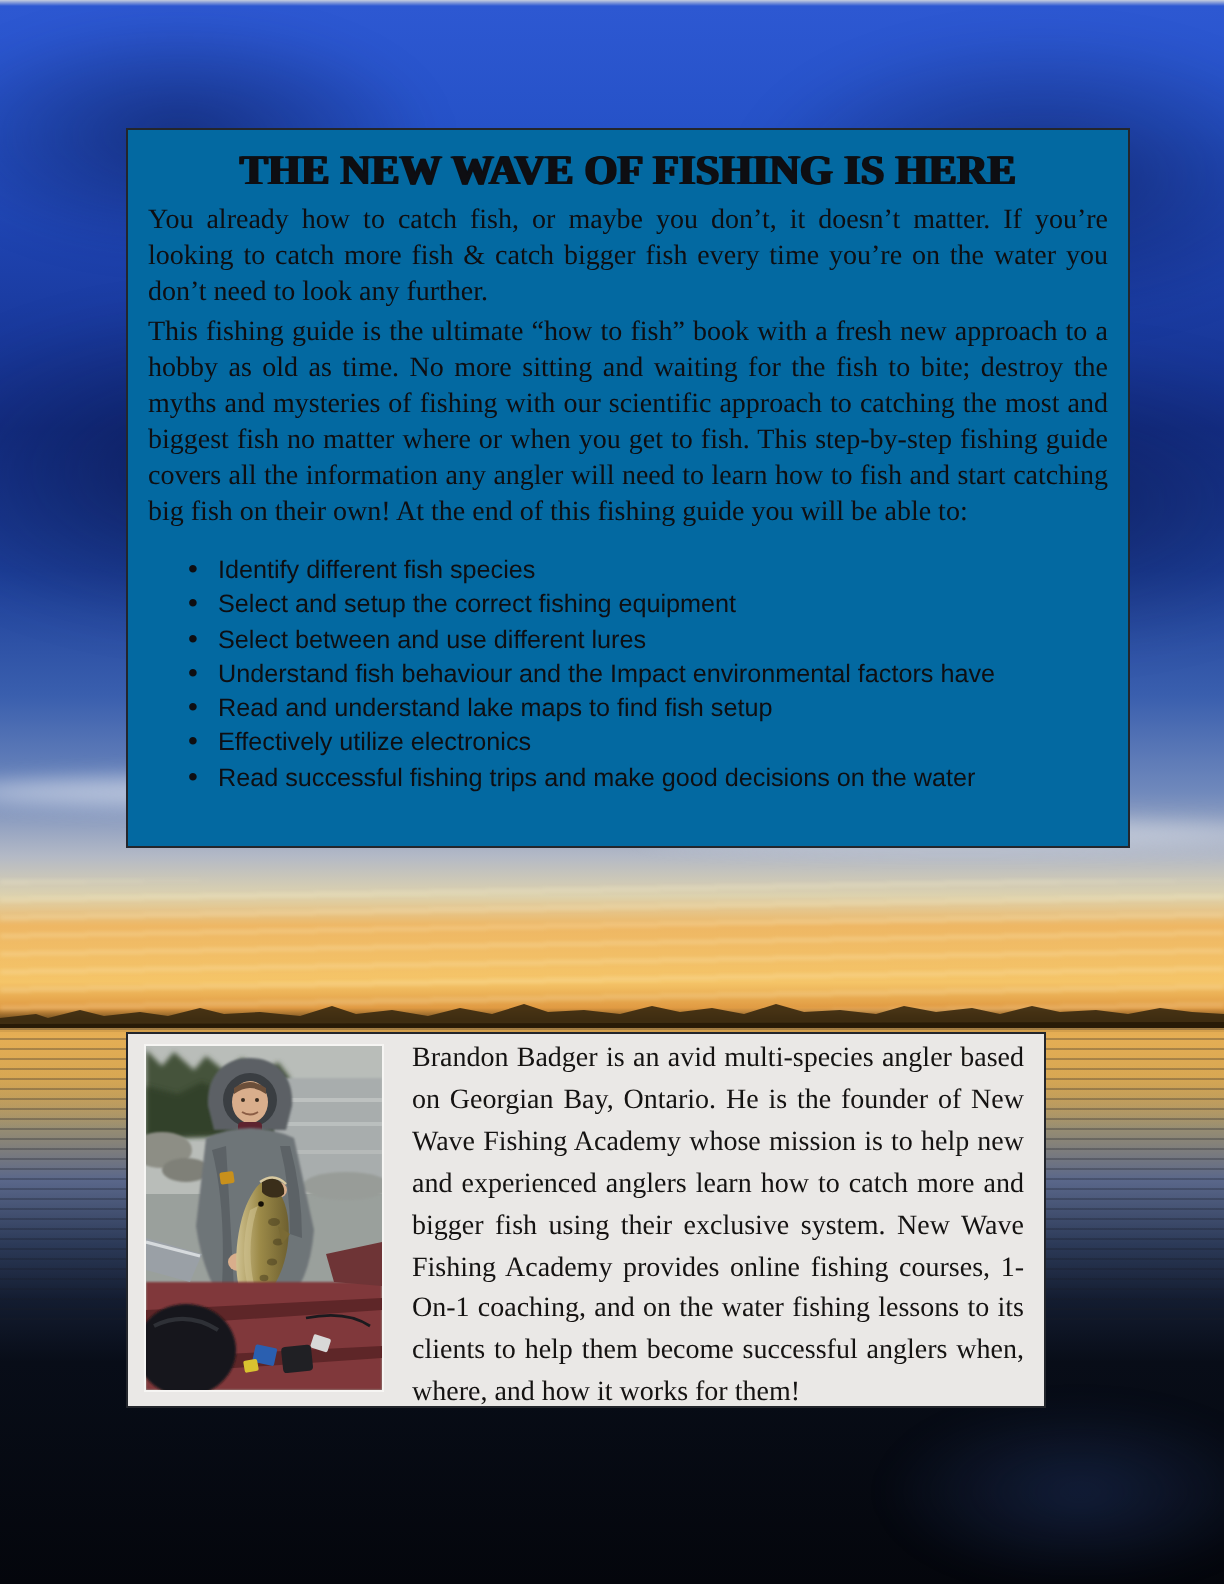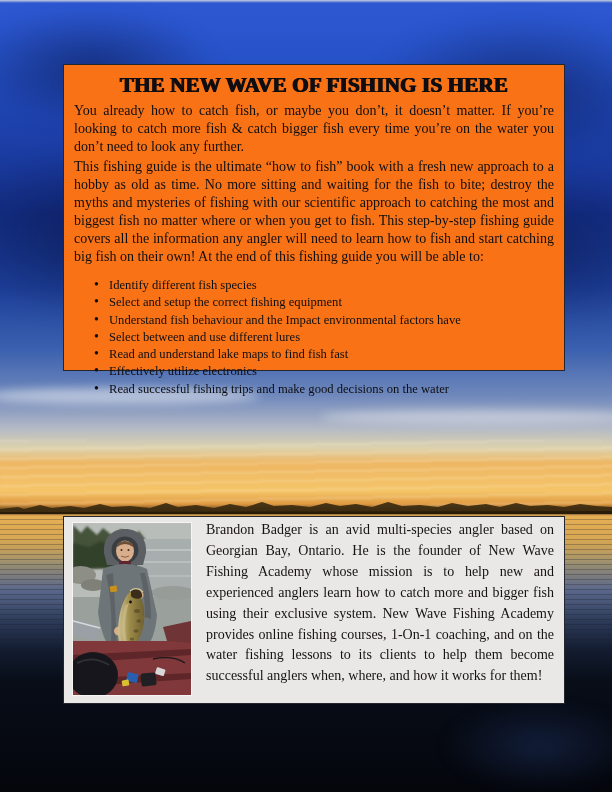--- a/index.html
+++ b/index.html
@@ -31,32 +31,32 @@
     filter:blur(1px);}
   .treeline{position:absolute;left:0;top:494px;width:612px;height:22px;}
   .reflection{position:absolute;left:0;top:514px;width:612px;height:50px;
     background:linear-gradient(180deg,rgba(236,178,86,.9),rgba(214,162,80,.45) 60%,rgba(214,162,80,0));}
   .ripples{position:absolute;left:0;top:514px;width:612px;height:150px;
     background:repeating-linear-gradient(180deg,rgba(24,27,38,.28) 0 1px,rgba(0,0,0,0) 1px 5px);}
   .bottom-glow{position:absolute;left:440px;top:700px;width:200px;height:92px;filter:blur(7px);
     background:radial-gradient(ellipse at center,rgba(48,78,150,.3),rgba(48,78,150,0) 70%);}
   
   .panel{position:absolute;box-sizing:border-box;border:1.5px solid #23262c;}
-  .headline-panel{left:63px;top:64px;width:502px;height:307px;
-    background:#f97316;padding:8px 10px;color:#0e0e12;}
+  .headline-panel{left:63px;top:64px;width:502px;height:360px;
+    background:#0369a1;padding:8px 10px;color:#0e0e12;}
   .headline-title{margin:0 0 4px 0;text-align:center;font-size:21px;font-weight:bold;
     letter-spacing:.2px;
     text-shadow:.7px 0 currentColor,-.7px 0 currentColor;}
   .para{margin:2px 0 0 0;font-size:14px;line-height:18px;text-align:justify;}
   .para+.para{}
   .benefits{margin:11px 0 0 18px;padding:0;list-style:none;
-    font-family:Liberation Serif, serif;font-size:12.6px;line-height:17.3px;}
+    font-family:Liberation Sans, sans-serif;font-size:12.6px;line-height:17.3px;}
   .benefits li{position:relative;padding-left:17px;}
   .benefits li::before{content:"\2022";position:absolute;left:2px;top:-1px;font-size:14px;}
-  .author-panel{left:63px;top:516px;width:502px;height:188px;background:#eae8e6;
+  .author-panel{left:63px;top:516px;width:460px;height:188px;background:#eae8e6;
     padding:6px 10px 6px 9px;display:flex;gap:15px;color:#151312;}
   .author-photo{flex:none;width:118px;height:172px;overflow:hidden;
     outline:1px solid #f6f5f3;background:#9aa09c;}
   .author-photo svg{display:block;}
   .author-bio{flex:1;font-size:14px;line-height:20.9px;text-align:justify;margin-top:-3px;}
 </style>
 </head>
 <body>
 
 <div class="page">
@@ -77,23 +77,23 @@
   <div class="ripples"></div>
   <div class="bottom-glow"></div>
 
   <div class="panel headline-panel">
     <h1 class="headline-title">THE NEW WAVE OF FISHING IS HERE</h1>
     <p class="para">You already how to catch fish, or maybe you don’t, it doesn’t matter. If you’re looking to catch more fish &amp; catch bigger fish every time you’re on the water you don’t need to look any further.</p>
     <p class="para">This fishing guide is the ultimate “how to fish” book with a fresh new approach to a hobby as old as time. No more sitting and waiting for the fish to bite; destroy the myths and mysteries of fishing with our scientific approach to catching the most and biggest fish no matter where or when you get to fish. This step-by-step fishing guide covers all the information any angler will need to learn how to fish and start catching big fish on their own! At the end of this fishing guide you will be able to:</p>
     <ul class="benefits">
       <li>Identify different fish species</li>
       <li>Select and setup the correct fishing equipment</li>
+      <li>Select between and use different lures</li>
       <li>Understand fish behaviour and the Impact environmental factors have</li>
-      <li>Select between and use different lures</li>
-      <li>Read and understand lake maps to find fish fast</li>
+      <li>Read and understand lake maps to find fish setup</li>
       <li>Effectively utilize electronics</li>
       <li>Read successful fishing trips and make good decisions on the water</li>
     </ul>
   </div>
 
   <div class="panel author-panel">
     <div class="author-photo" role="img" aria-label="Brandon Badger holding a largemouth bass in a boat">
       <svg width="118" height="172" viewBox="0 0 118 172">
         <defs>
           <filter id="b1">

